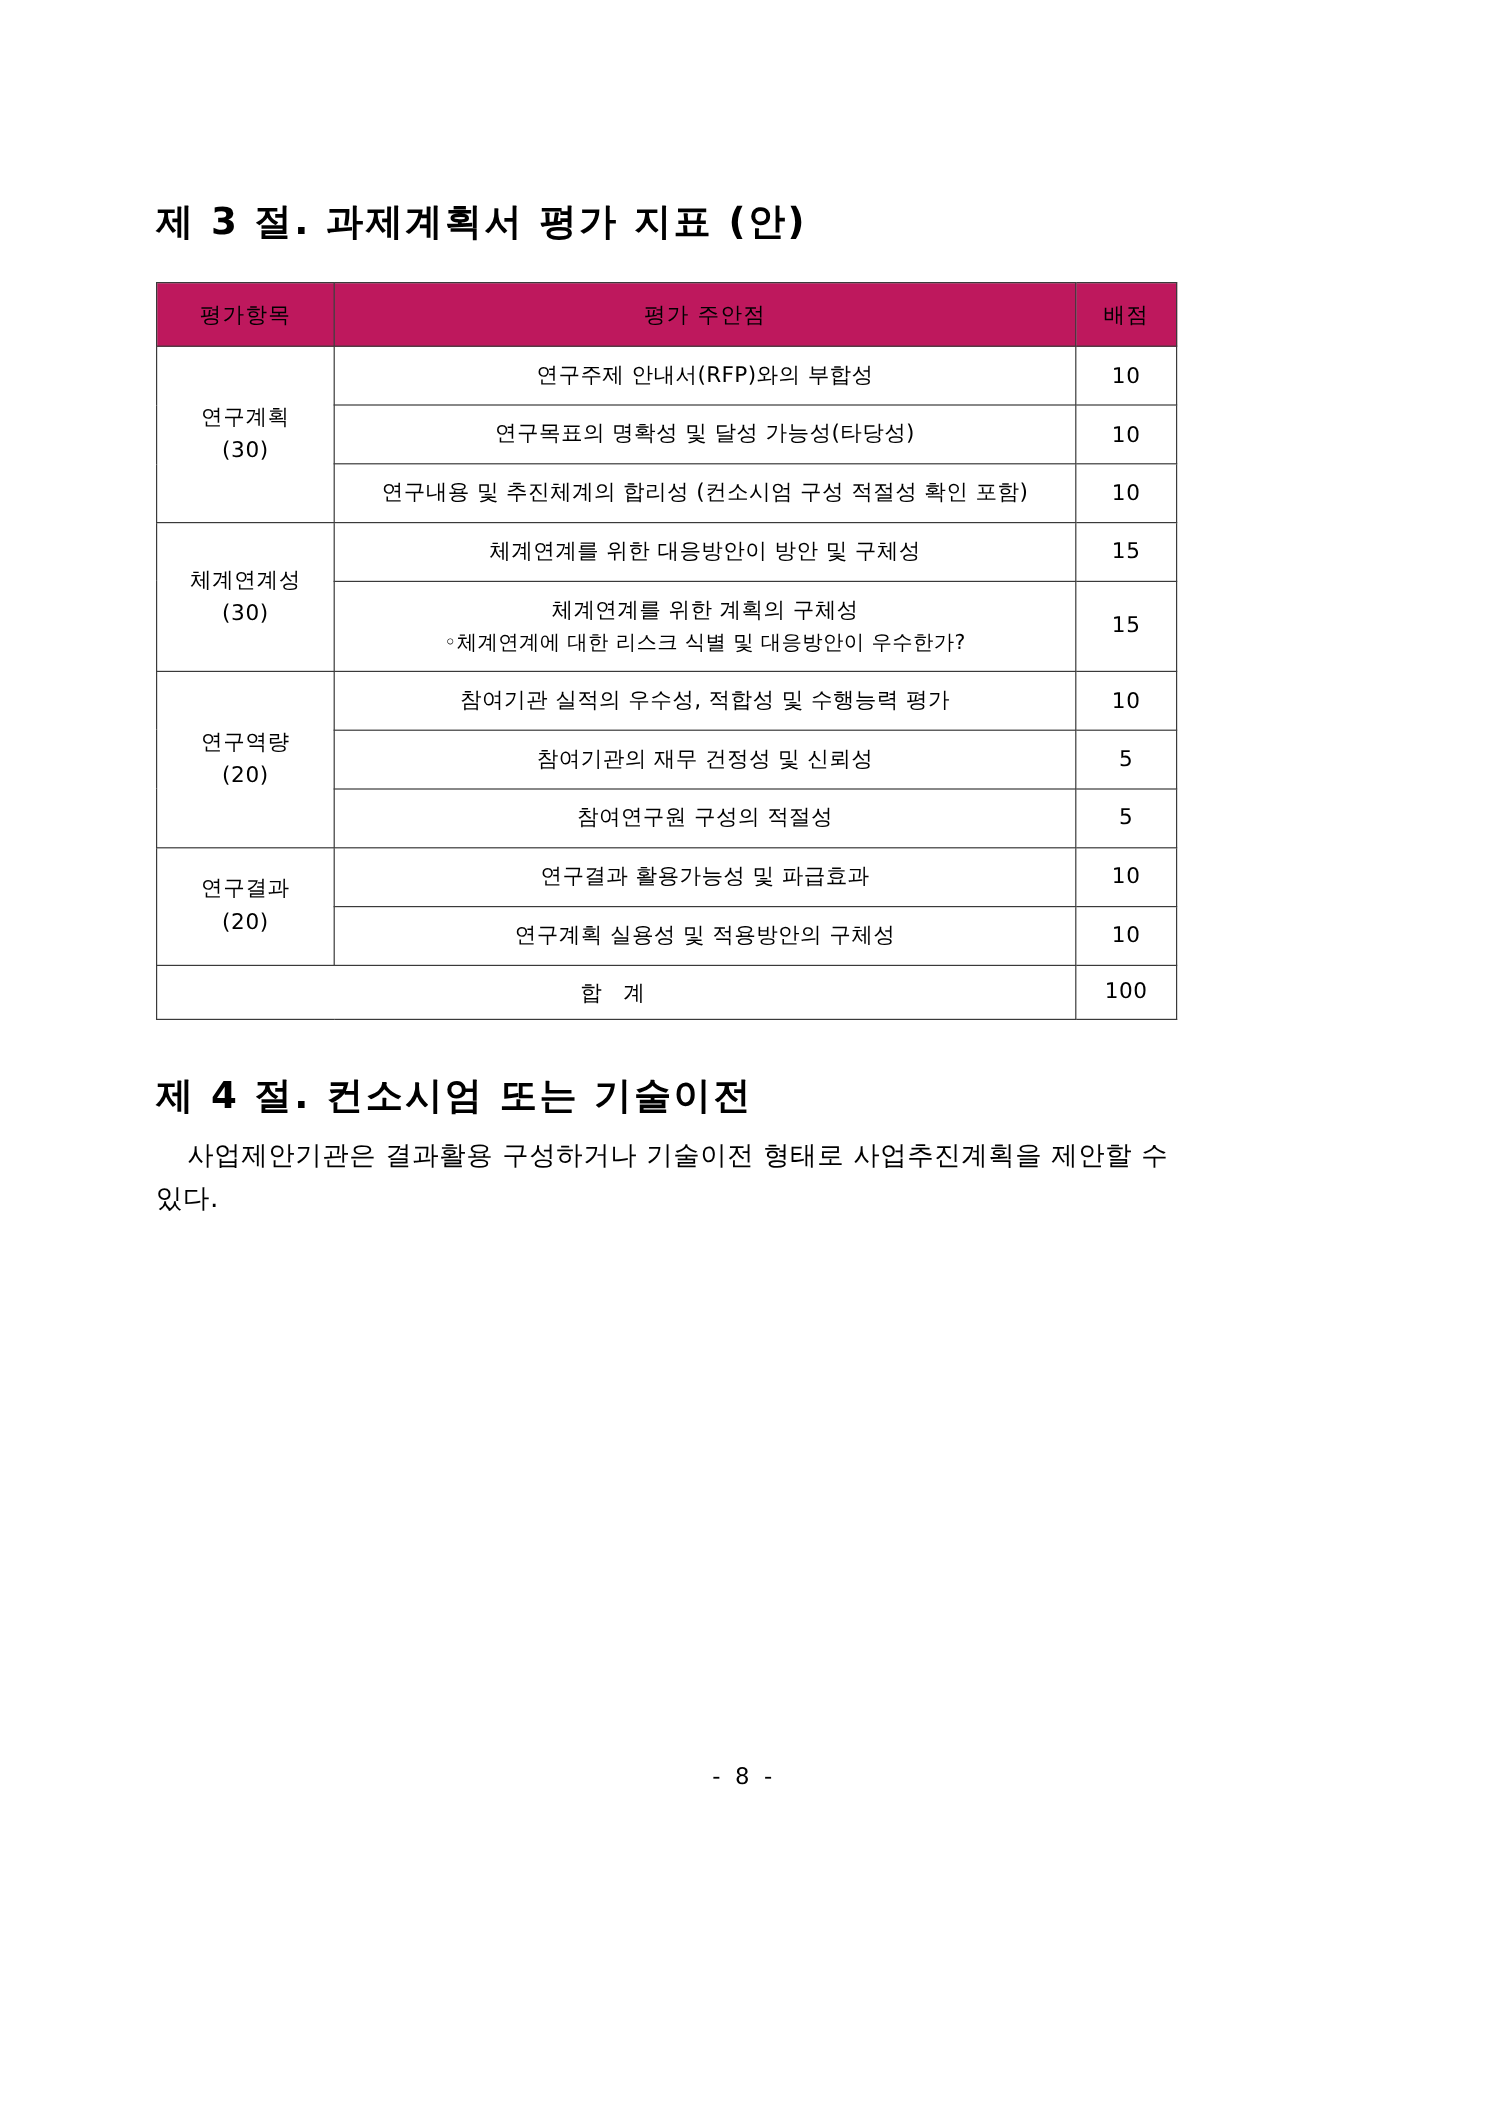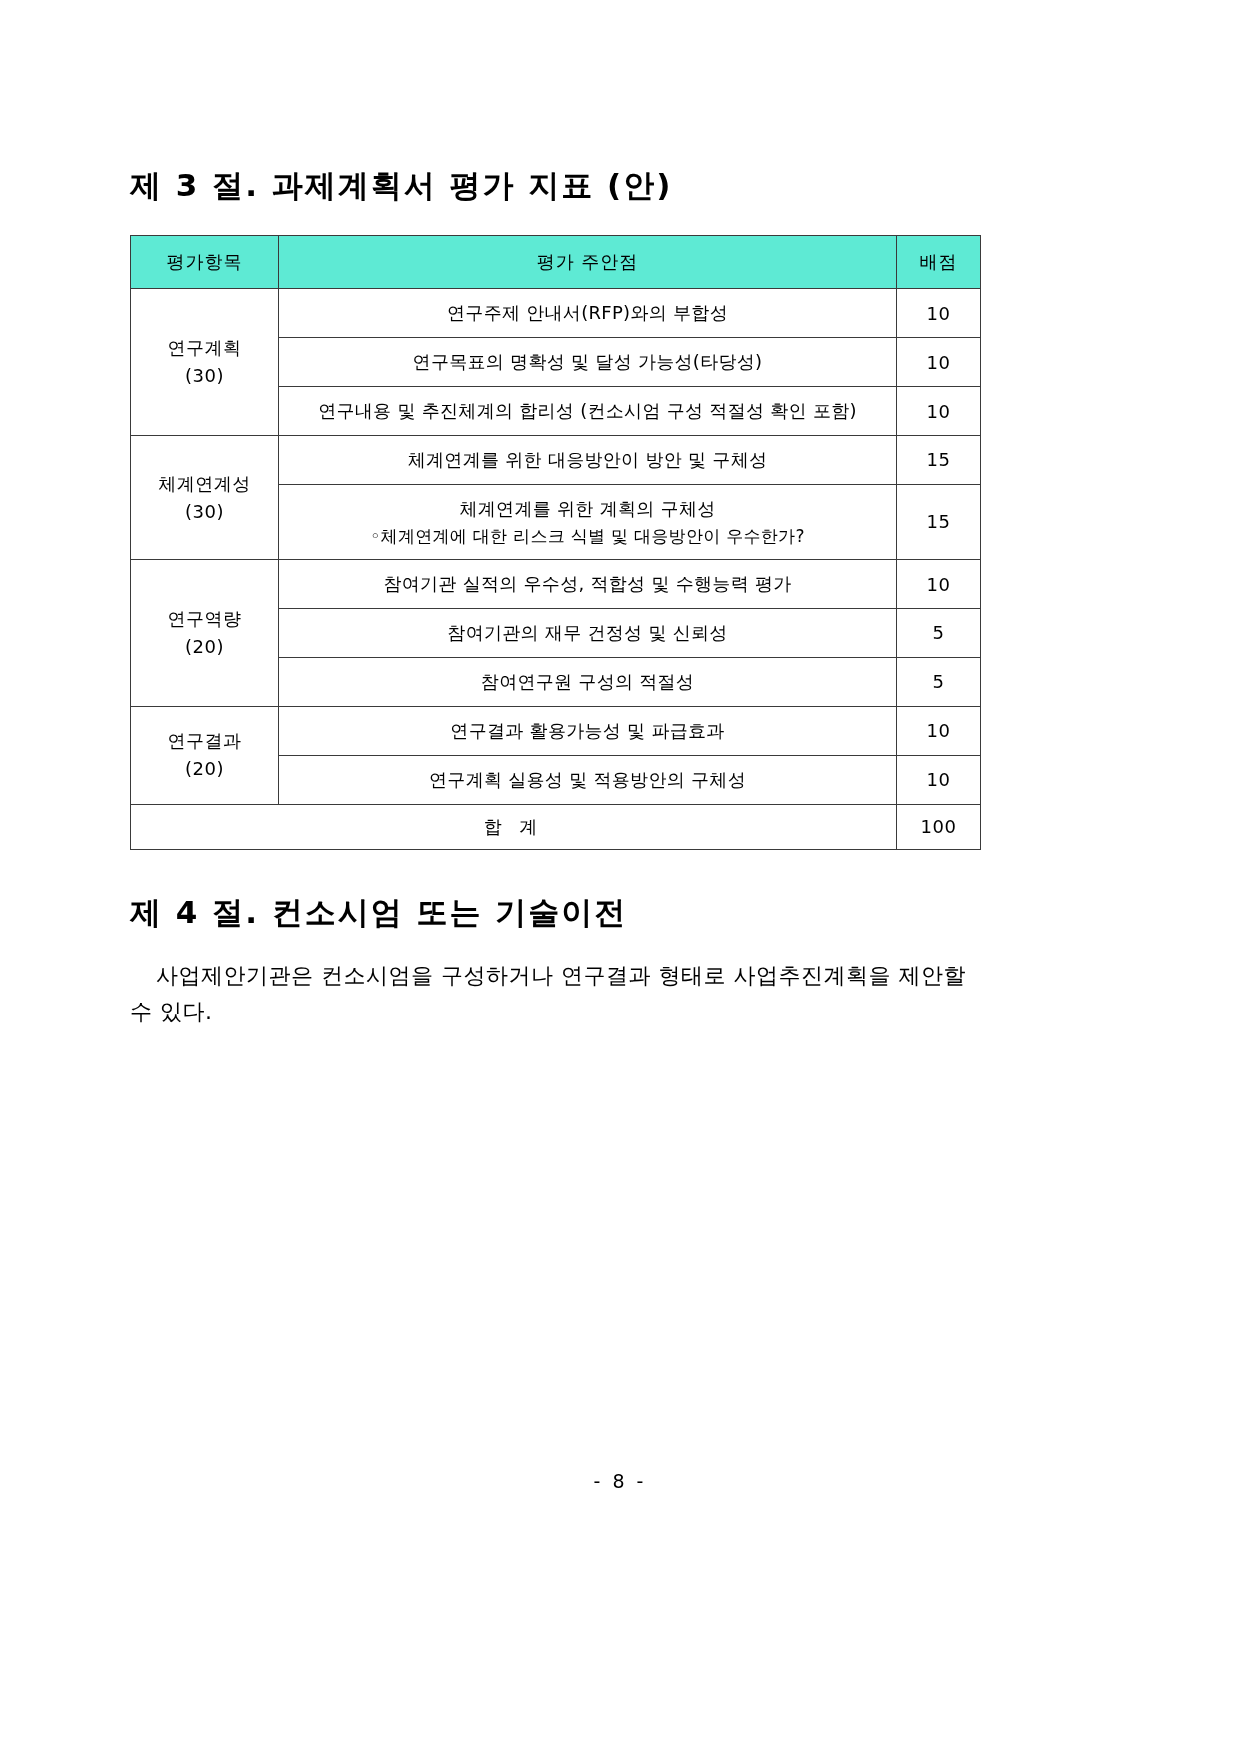--- a/index.html
+++ b/index.html
@@ -50,21 +50,21 @@
   }
   table.eval td, table.eval th {
     border: 1px solid #3a3a3a;
     font-size: 18px;
     font-weight: normal;
     padding: 10px 8px;
     vertical-align: middle;
     text-align: center;
   }
   table.eval thead th {
-    background: #5eead4;
+    background: #be185d;
     text-align: center;
     letter-spacing: 1px;
     padding: 14px 8px;
   }
   .col-cat { width: 148px; }
   .col-point { width: 618px; }
   .col-score { width: 84px; }
 
   td.cat {
     text-align: center;
@@ -87,21 +87,21 @@
   }
   .sub-line {
     display: block;
     font-size: 17px;
   }
 
   h1.section-title2 {
     font-size: 31px;
     font-weight: bold;
     letter-spacing: 2px;
-    margin: 42px 0 24px 0;
+    margin: 42px 0 12px 0;
   }
   p.body-text {
     font-size: 22px;
     line-height: 1.65;
     letter-spacing: 0.5px;
     margin: 0;
     text-indent: 26px;
     word-break: keep-all;
   }
 
@@ -203,18 +203,18 @@
         </tr>
 
         <tr>
           <td class="total-label" colspan="2">합    계</td>
           <td class="score">100</td>
         </tr>
       </tbody>
     </table>
 
     <h1 class="section-title2">제 4 절. 컨소시엄 또는 기술이전</h1>
-    <p class="body-text">사업제안기관은 컨소시엄을 구성하거나 연구결과 형태로 사업추진계획을 제안할 수 있다.</p>
+    <p class="body-text">사업제안기관은 결과활용 구성하거나 기술이전 형태로 사업추진계획을 제안할 수 있다.</p>
 
   </div>
 
   <div class="page-number">- 8 -</div>
 </div>
 
 </body></html>

